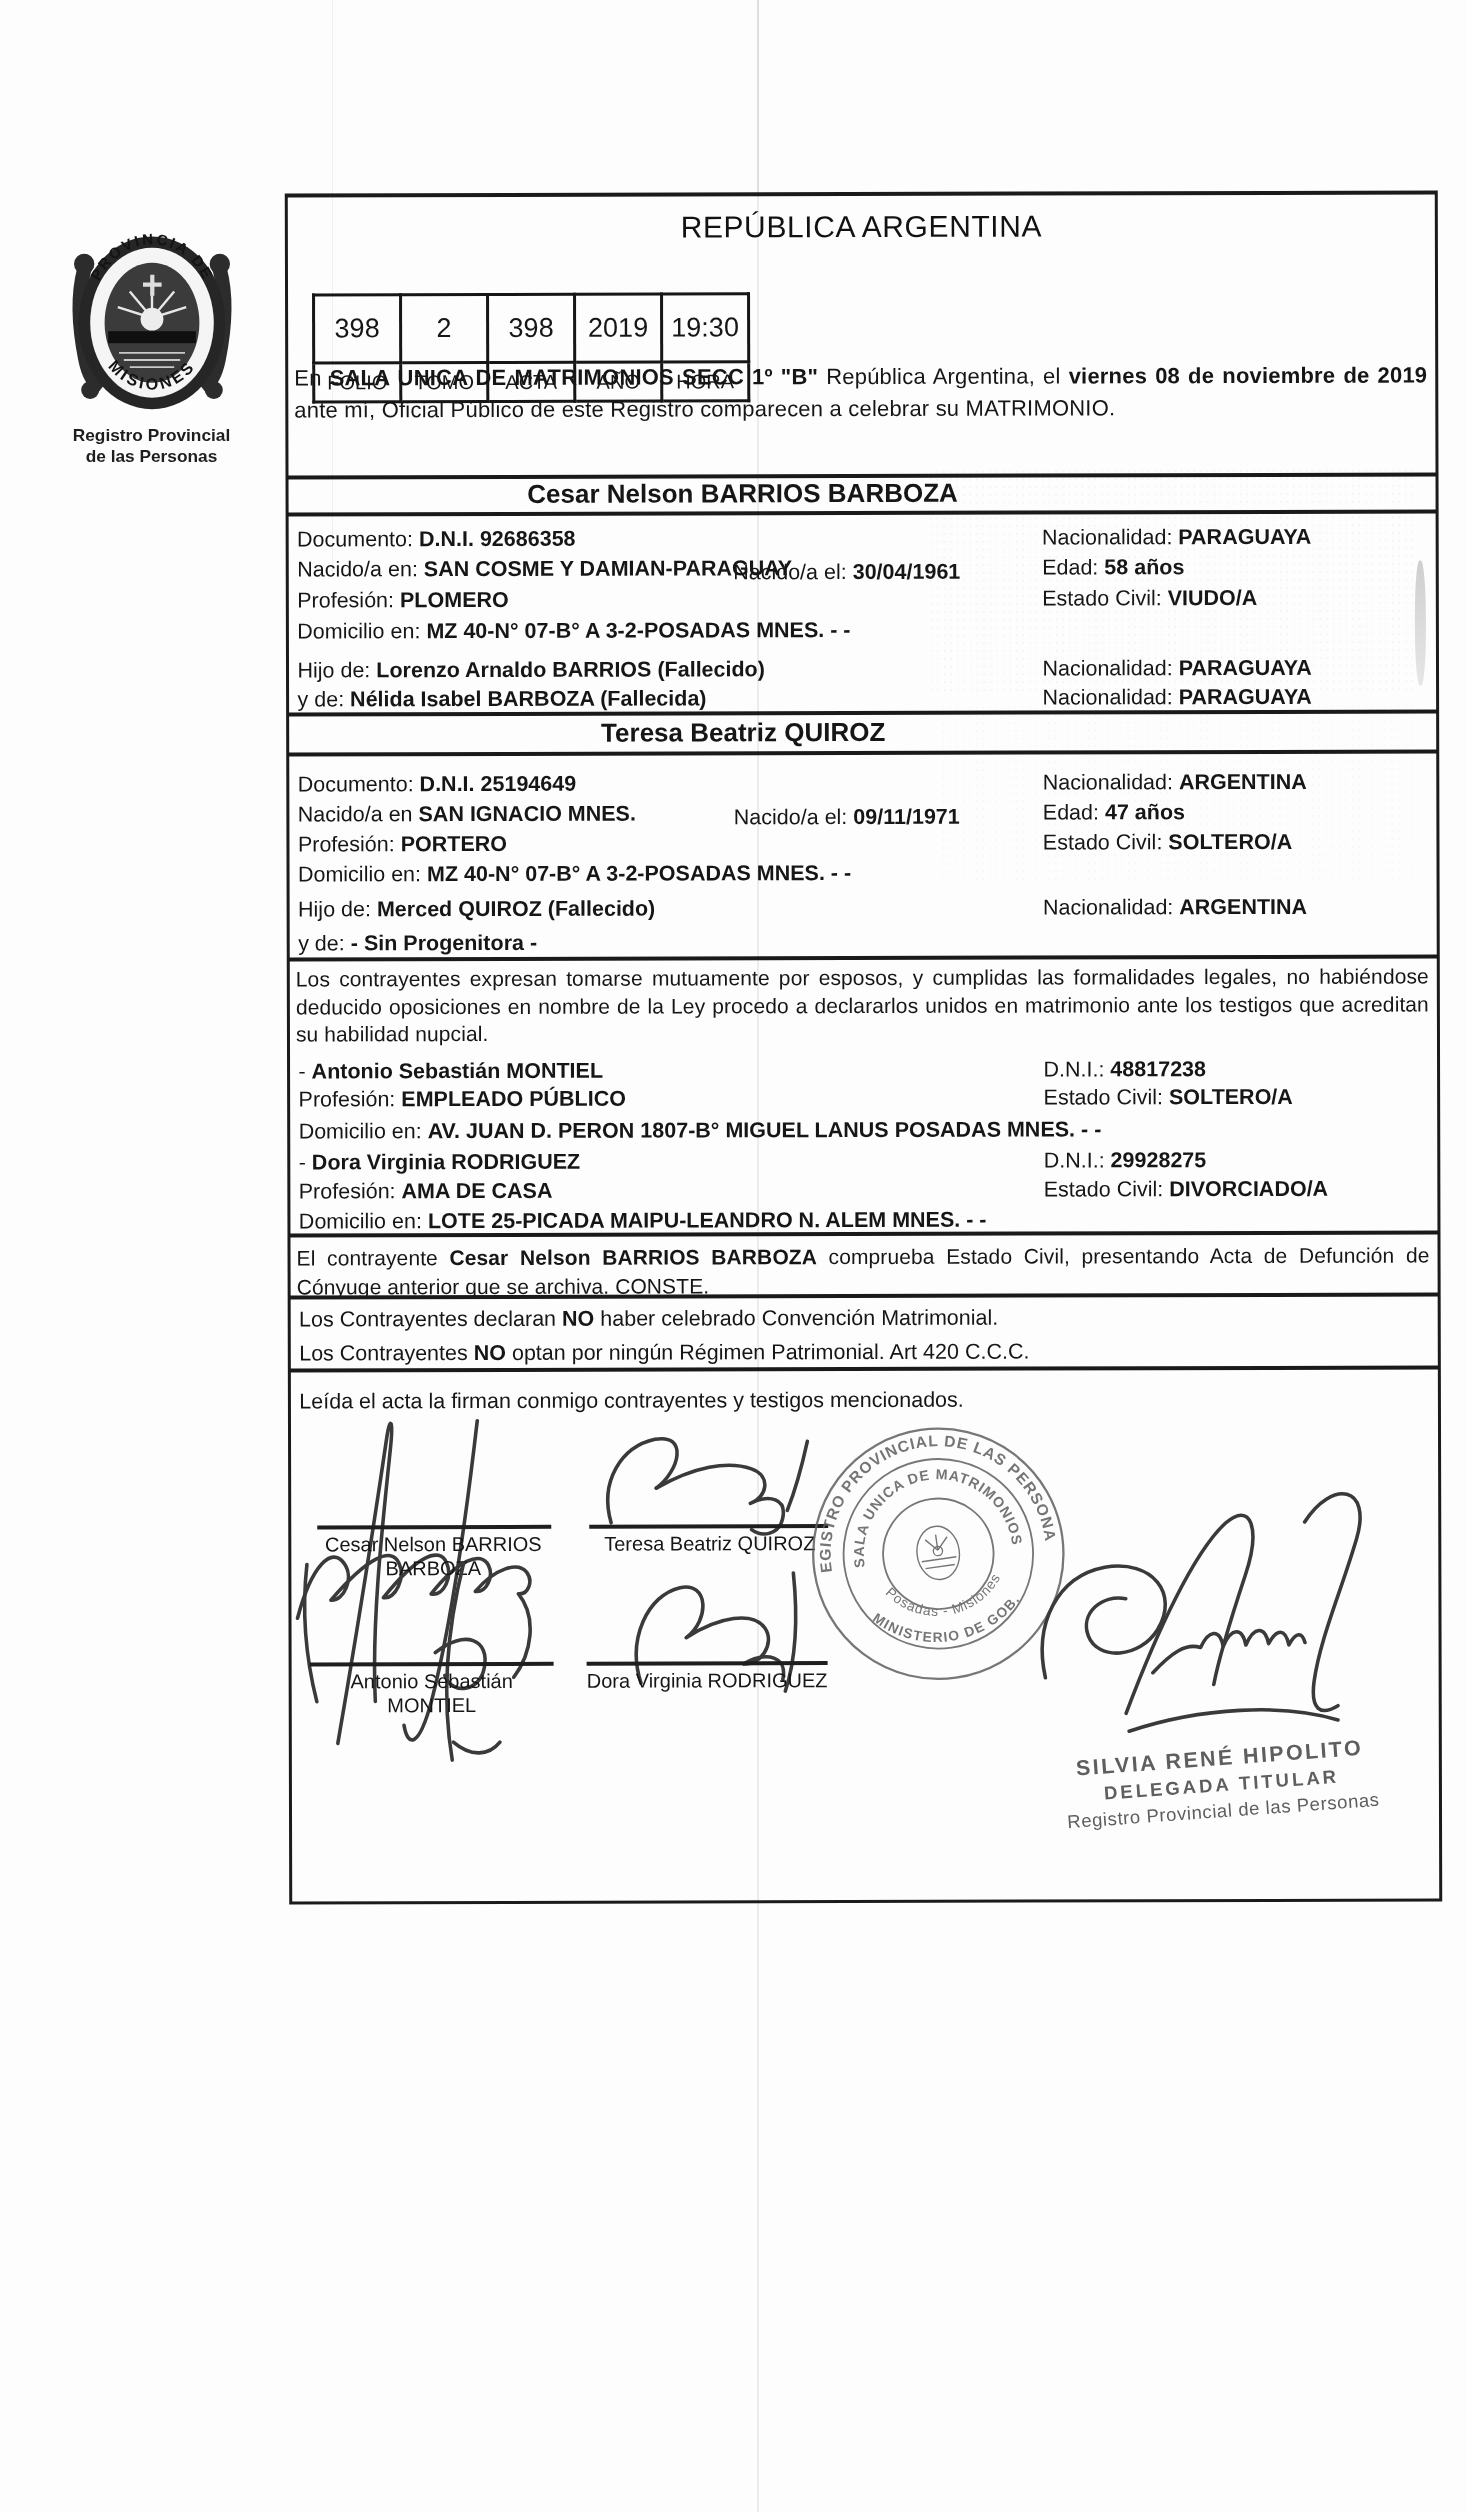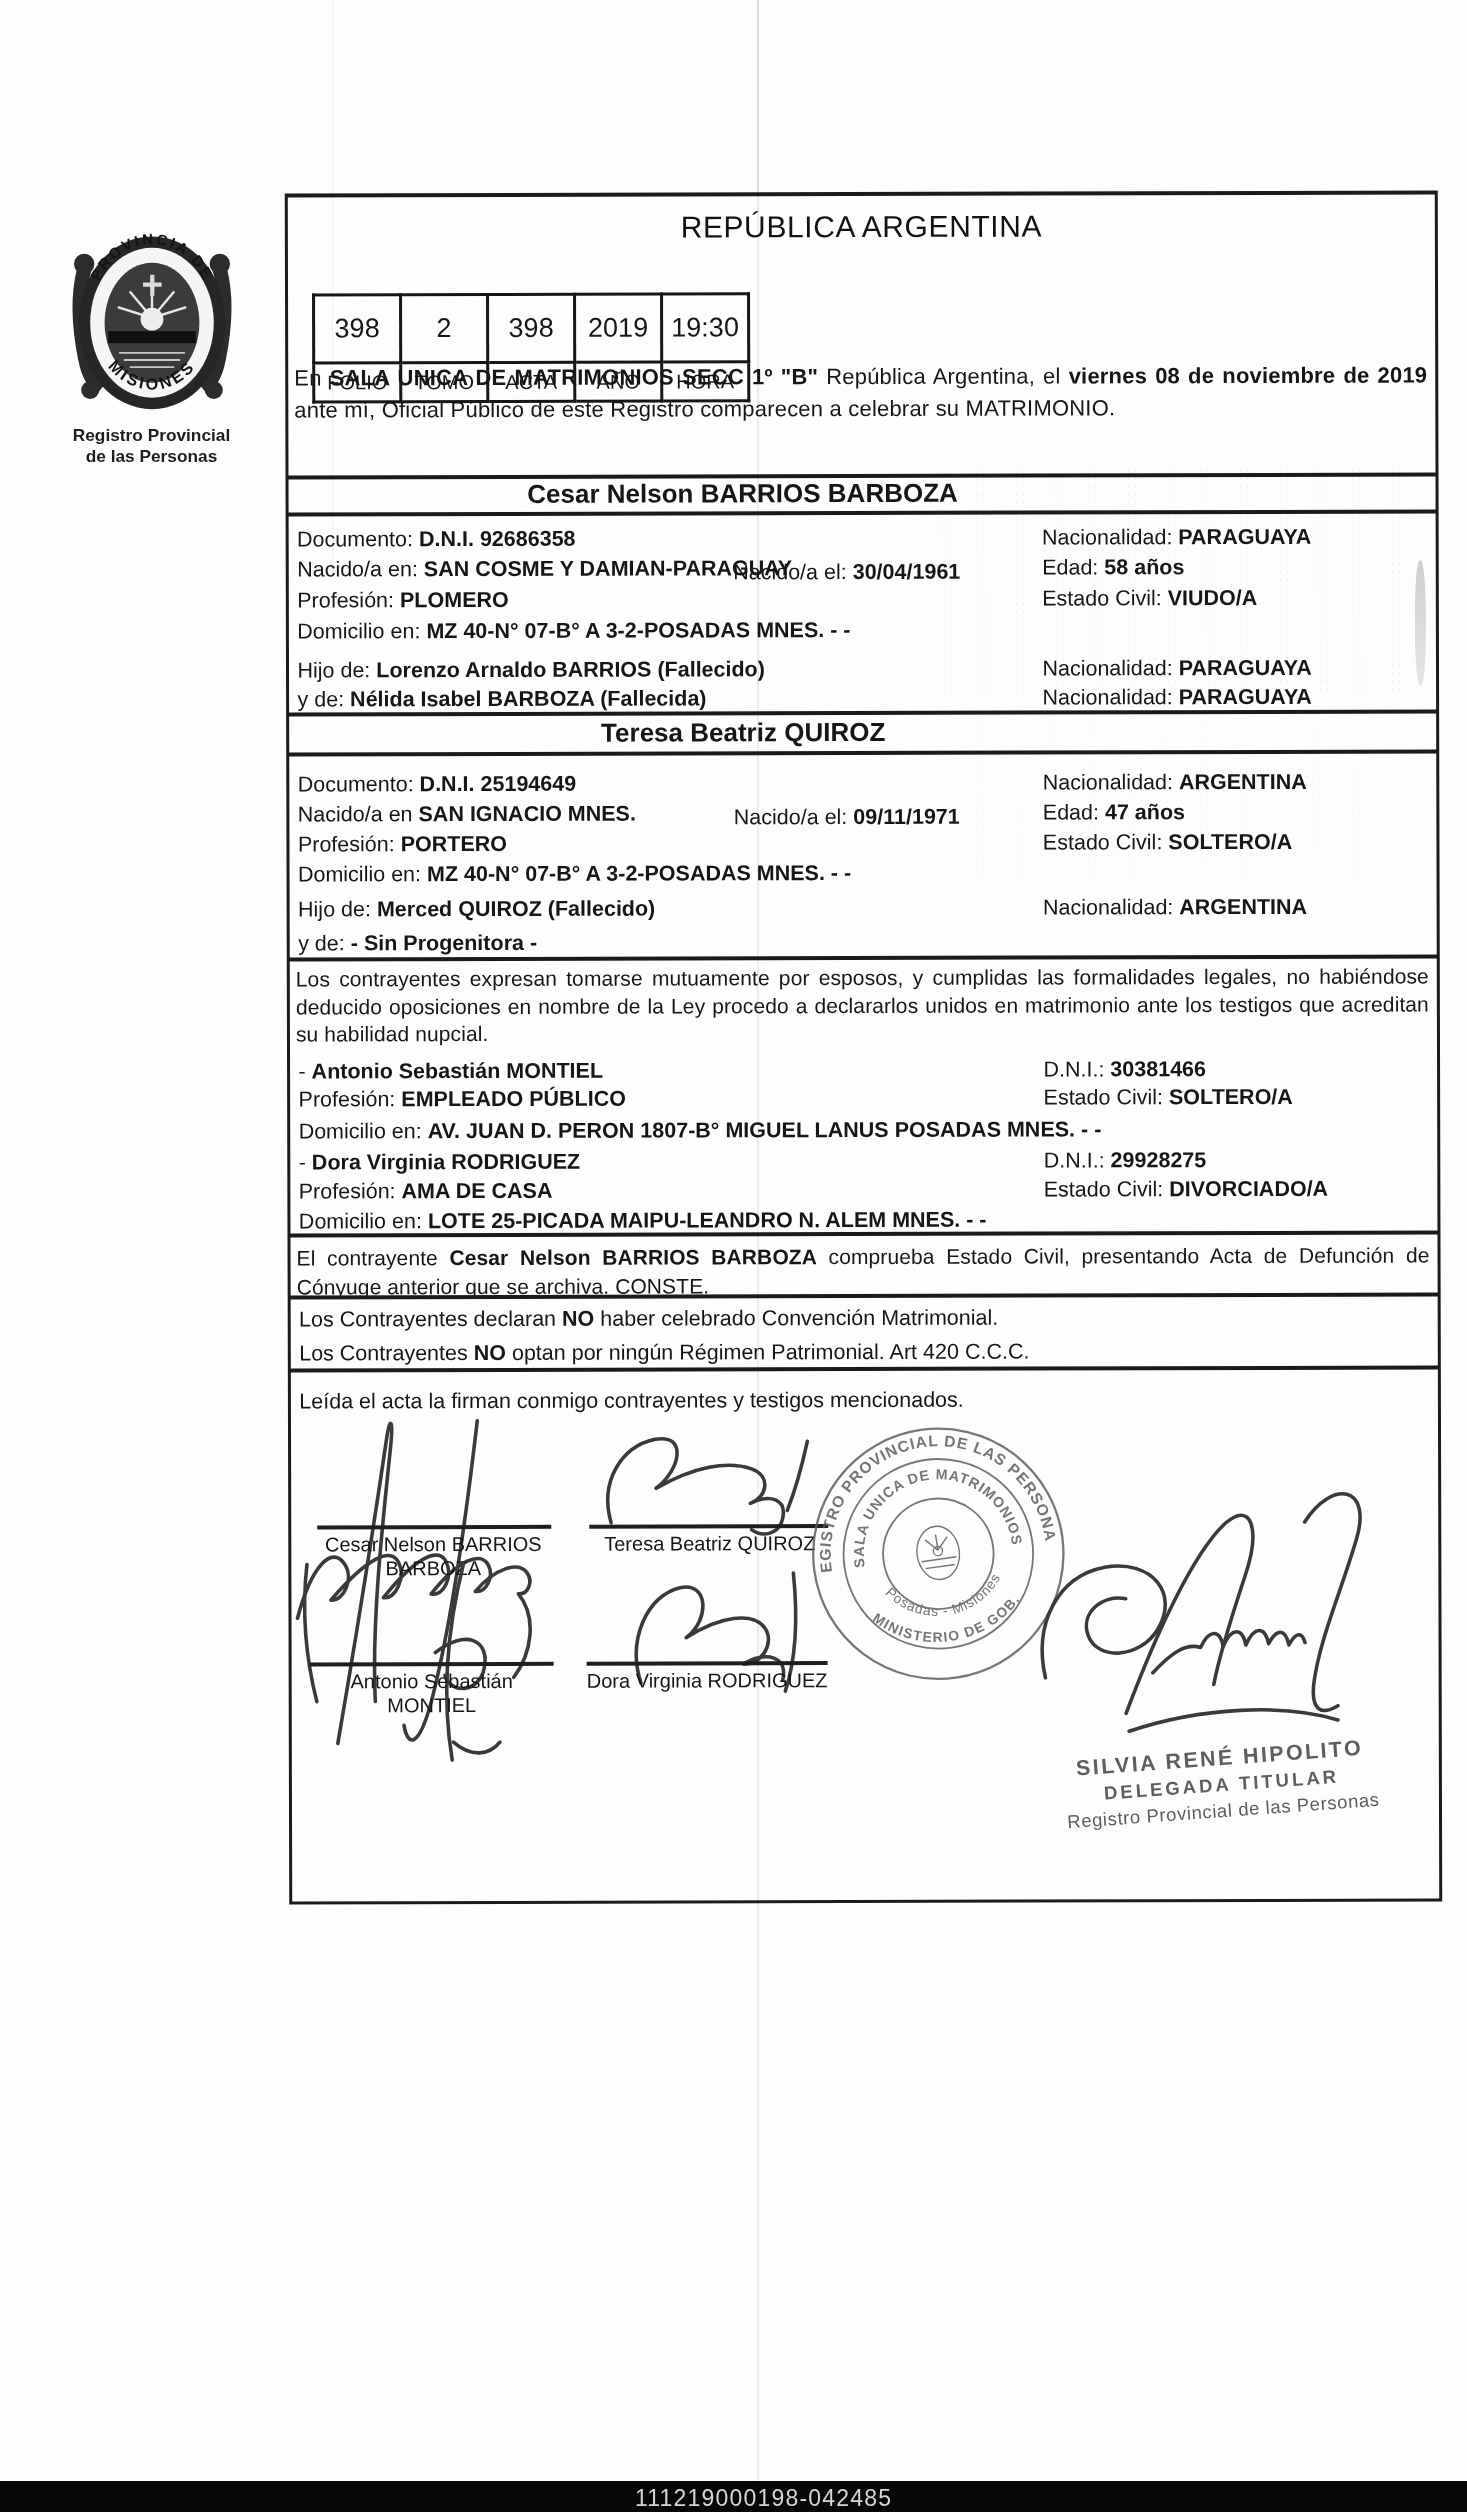--- a/index.html
+++ b/index.html
@@ -238,21 +238,21 @@
       <span class="val">- Sin Progenitora -</span>
     </div>
 
     <div class="rule" style="top:760px"></div>
     <div class="para" style="top:768px">Los contrayentes expresan tomarse mutuamente por esposos, y cumplidas las formalidades legales, no habiéndose deducido oposiciones en nombre de la Ley procedo a declararlos unidos en matrimonio ante los testigos que acreditan su habilidad nupcial.</div>
 
     <div class="row" style="top:862px">
       <span>- </span><span class="val">Antonio Sebastián MONTIEL</span>
       <span class="rcol">
         <span>D.N.I.:</span>
-        <span class="val">30381466</span>
+        <span class="val">48817238</span>
       </span>
     </div>
     <div class="row" style="top:890px">
       <span>Profesión:</span>
       <span class="val">EMPLEADO PÚBLICO</span>
       <span class="rcol">
         <span>Estado Civil:</span>
         <span class="val">SOLTERO/A</span>
       </span>
     </div>
@@ -375,17 +375,14 @@
       <div class="l1">SILVIA RENÉ HIPOLITO</div>
       <div class="l2">DELEGADA TITULAR</div>
       <div class="l3">Registro Provincial de las Personas</div>
     </div>
 
     <div class="noise" style="left:639px;top:272px;width:490px;height:227px"></div>
     <div class="noise" style="left:651px;top:508px;width:472px;height:179px;opacity:.09"></div>
     <div class="smudge" style="left:1126px;top:366px;width:10.8px;height:125px"></div>
   </div>
 
-  <div class="footer-bar">
-    <span>111219000198-042485</span>
-  </div>
 </div>
 
 
 </body></html>

